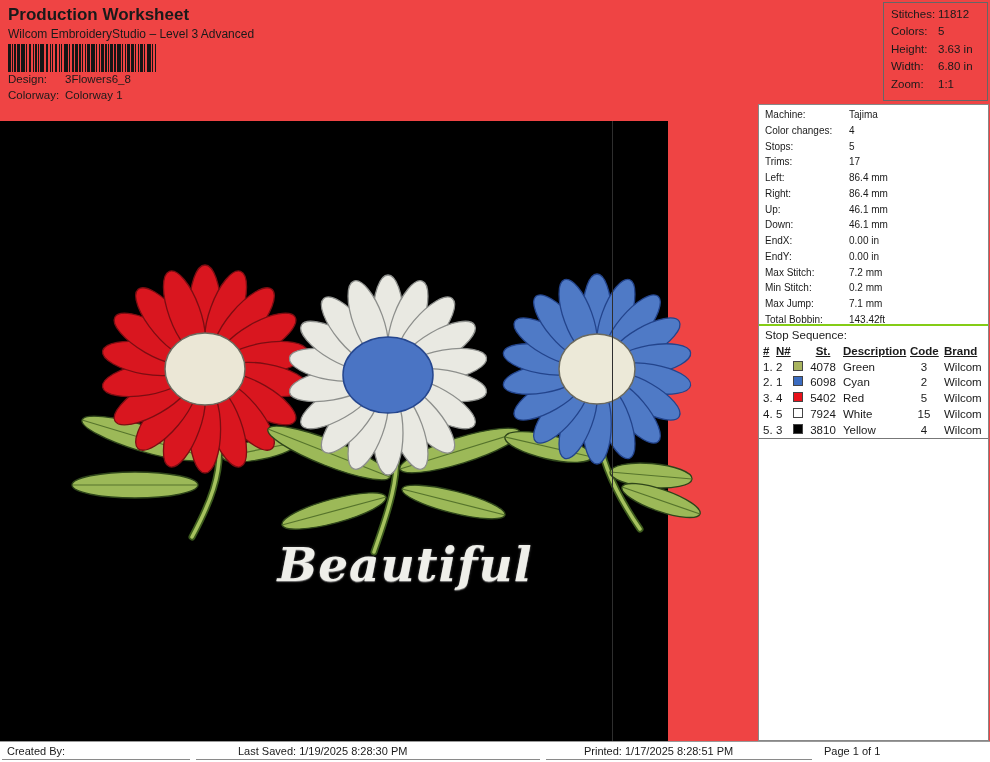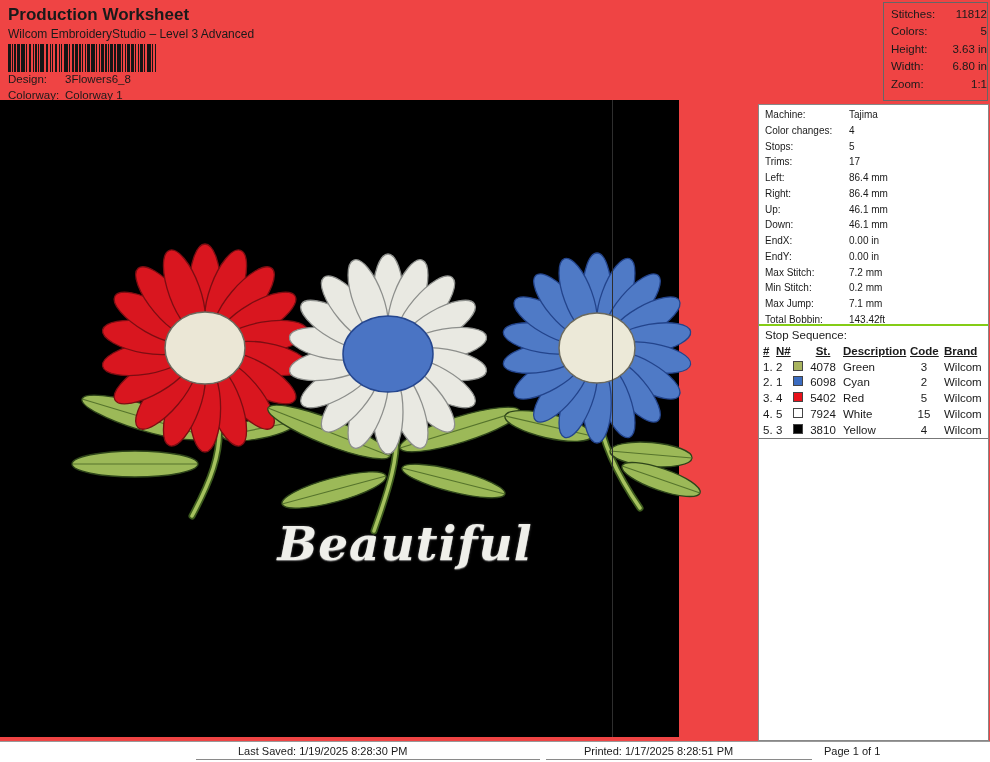--- a/index.html
+++ b/index.html
@@ -10,25 +10,25 @@
   .title{position:absolute;left:8px;top:5px;font-size:17px;font-weight:bold;}
   .subtitle{position:absolute;left:8px;top:27px;font-size:12px;}
   .barcode{position:absolute;left:8px;top:44px;height:28px;display:flex;gap:1.3px;}
   .barcode i{display:block;height:100%;background:#151515;}
   .meta{position:absolute;left:8px;font-size:11.5px;}
   .meta.r1{top:73px;} .meta.r2{top:89px;}
   .meta-label{display:inline-block;width:57px;}
 
   .summary-box{position:absolute;left:883px;top:2px;width:105px;height:99px;
                border:1px solid #666;box-sizing:border-box;font-size:11.5px;padding-top:5px;}
-  .summary-box .kv-row{display:flex;height:17.4px;padding-left:7px;justify-content:space-between;}
+  .summary-box .kv-row{display:flex;height:17.4px;padding-left:7px;}
   .summary-box .kv-label{width:47px;}
 
   
-  .canvas{position:absolute;left:0;top:100px;width:668px;height:637px;background:#000;padding-left:11px;}
+  .canvas{position:absolute;left:0;top:121px;width:668px;height:637px;background:#000;}
   .canvas svg{position:absolute;left:0;top:0;}
   .page-line{position:absolute;left:612px;top:0;width:1px;height:637px;background:#2e2e2e;}
   .caption{position:absolute;left:205px;top:416px;width:400px;text-align:center;
            font-family:"DejaVu Serif",serif;font-style:italic;font-weight:bold;
            font-size:47px;color:#efefea;letter-spacing:1px;
            text-shadow:0 1px 1px #7a7a7a, 0 0 3px rgba(255,255,255,.25);}
 
   
   .right-panel{position:absolute;left:758px;top:104px;width:231px;height:637px;
                border:1px solid #888;box-sizing:border-box;background:#fff;}
@@ -348,18 +348,19 @@
           <span class="c-sw"><span class="sw" style="background: rgb(0, 0, 0);"></span></span>
           <span class="c-st">3810</span>
           <span class="c-desc">Yellow</span>
           <span class="c-code">4</span>
           <span class="c-brand">Wilcom</span>
         </div>
       </div>
   </div>
 
   <div class="footer">
+    <div class="fcell f-created">Created By:</div>
     <div class="fcell f-saved">Last Saved: 1/19/2025 8:28:30 PM</div>
     <div class="fcell f-printed">Printed: 1/17/2025 8:28:51 PM</div>
     <div class="fcell f-page">Page 1 of 1</div>
   </div>
 
 </div>
 
 </body></html>

